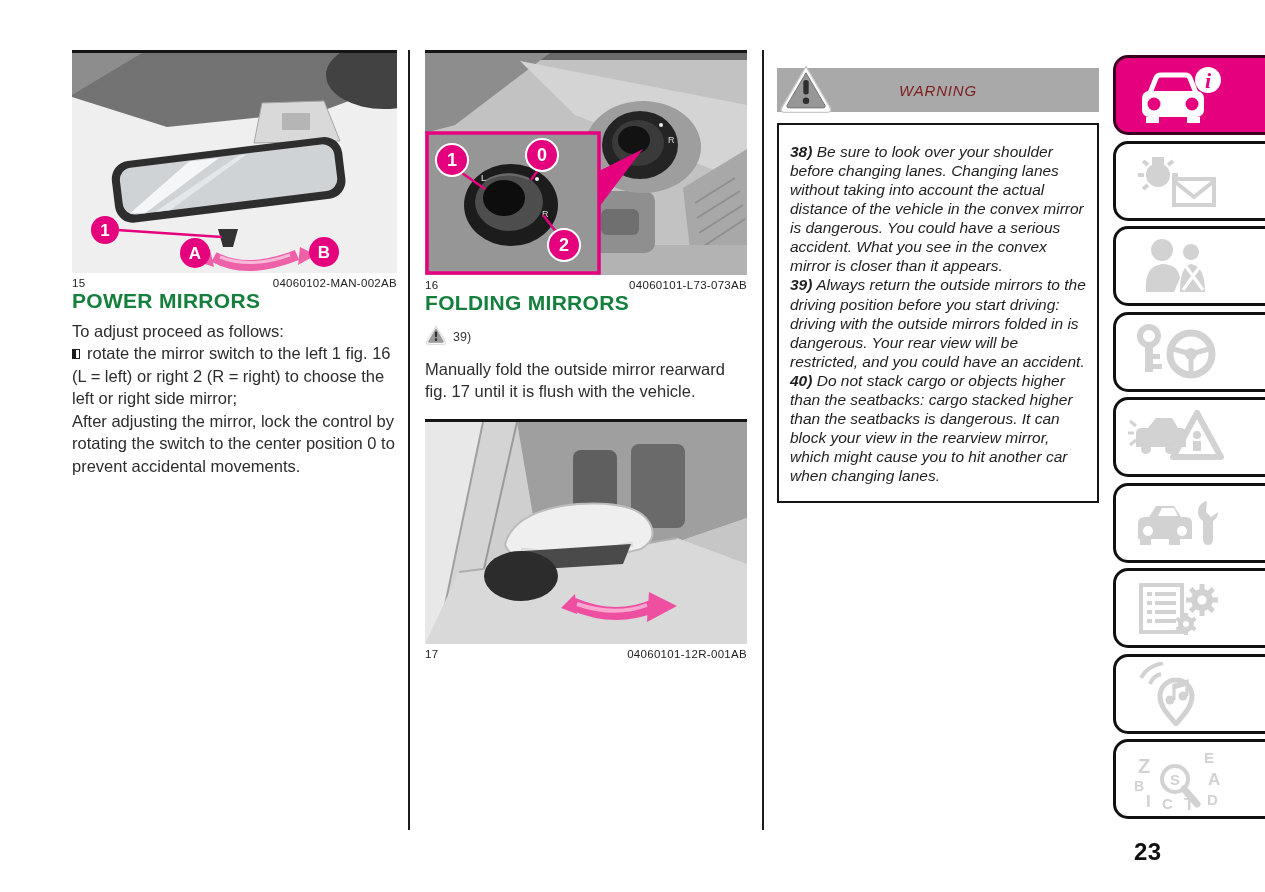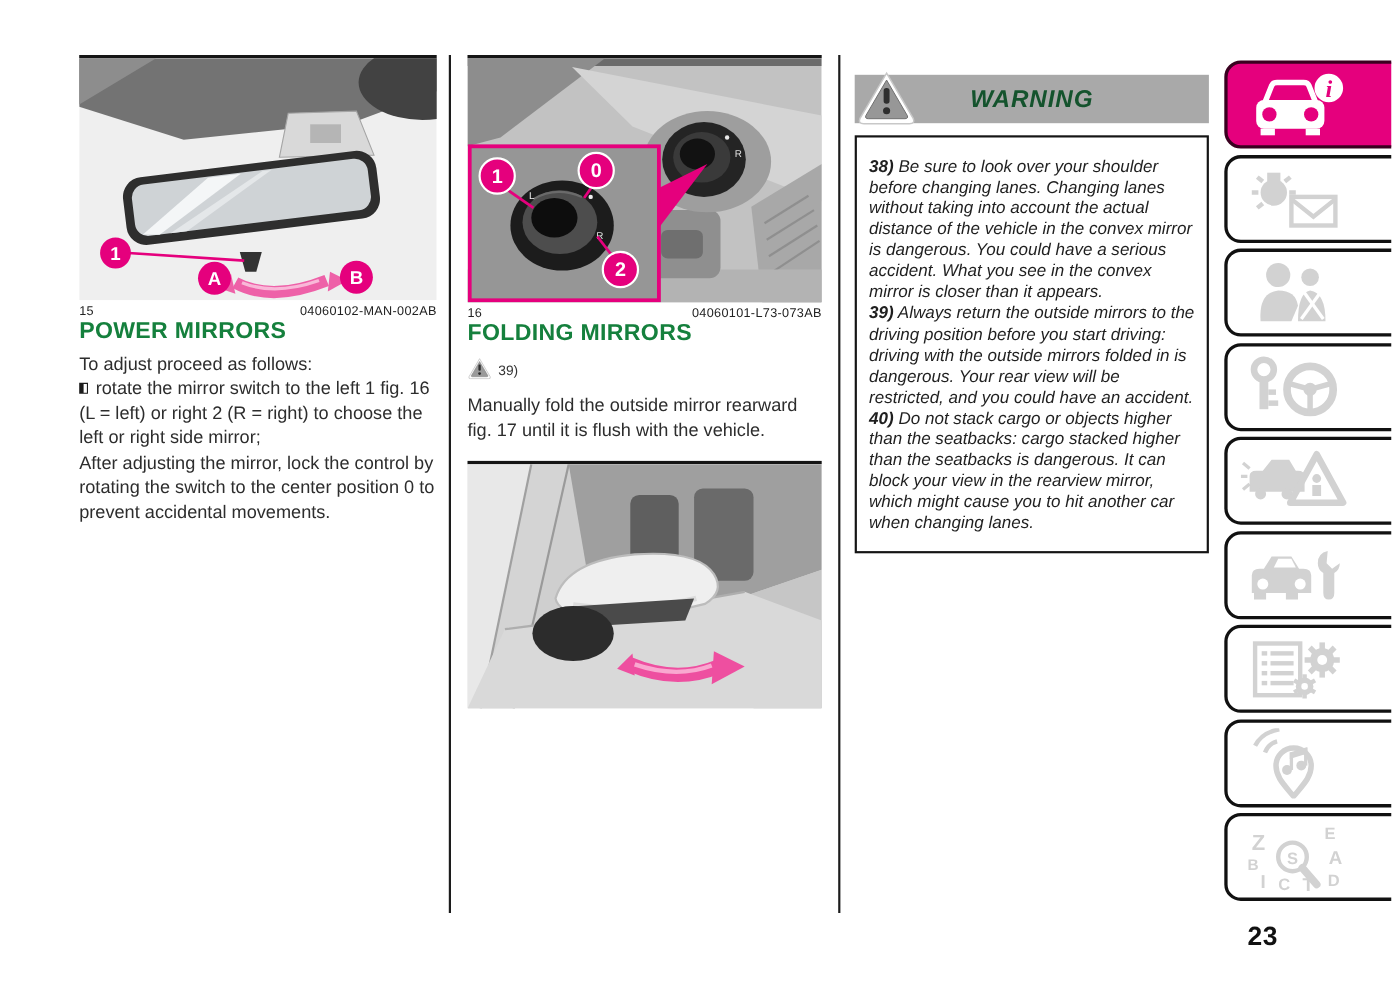--- a/index.html
+++ b/index.html
@@ -29,22 +29,22 @@
 
   .warn-ref { display:flex; align-items:center; gap:6px; margin:10px 0 13px 0; }
   .warn-ref .refnum { font-size:12.5px; color:#333; padding-top:4px; }
 
   #fig17block { margin-top:16px; }
 
   
   #warning-col { position:absolute; left:777px; top:68px; width:322px; }
   .warn-header { position:relative; height:44px; background:#a9a9a9;
                  display:flex; align-items:center; justify-content:center; }
-  .warn-header .wlabel { color:#14532d; font-weight:bold; font-style:italic;
-                         font-size:22px; letter-spacing:.8px; }
+  .warn-header .wlabel { color:#7f1d1d; font-weight:normal; font-style:italic;
+                         font-size:15px; letter-spacing:.8px; }
   .tri-big { position:absolute; left:2px; top:-7px; }
   .warn-box { margin-top:11px; border:2.5px solid #151515; padding:17px 11px 16px 11px; }
   .warn-box p { font-style:italic; font-size:15.5px; line-height:1.23; color:#1f1f1f; margin:0; }
   .wnum { font-weight:bold; }
 
   
   #sidebar { position:absolute; left:1113px; top:55px; display:flex;
              flex-direction:column; gap:5.5px; }
   .sbtn { width:170px; height:80px; background:#fff; border:3px solid #111;
           border-radius:15px; display:flex; align-items:center; padding-left:12px;
@@ -190,20 +190,24 @@
           <path d="M80 122 Q90 88 152 82 Q210 78 224 100 Q234 116 216 127 Q152 143 110 140 Q82 134 80 122 Z" fill="#efefef" stroke="#bcbcbc" stroke-width="2"></path>
           <path d="M96 128 Q150 136 208 122" fill="none" stroke="#dcdcdc" stroke-width="5"></path>
           <polygon points="84,130 206,122 198,142 100,148" fill="#4a4a4a"></polygon>
           <ellipse cx="96" cy="154" rx="37" ry="25" fill="#2c2c2c"></ellipse>
           <path d="M148 182 Q190 200 228 184" fill="none" stroke="#ee4fa0" stroke-width="13"></path>
           <path d="M152 182 Q190 195 222 183" fill="none" stroke="#f9a8d0" stroke-width="4"></path>
           <polygon points="224,170 252,184 222,200" fill="#ee4fa0"></polygon>
           <polygon points="150,172 136,186 152,192" fill="#ee4fa0"></polygon>
         </svg>
       </div>
+      <div class="figcaption">
+        <span>17</span>
+        <span>04060101-12R-001AB</span>
+      </div>
     </div>
   </div>
 
   <div id="warning-col">
     <div class="warn-header">
       <svg class="tri-big" viewBox="0 0 60 56" width="54" height="56">
         <path d="M30 3 L57 49 Q59 54 53 54 H7 Q1 54 3 49 Z" fill="#fff" stroke="#c8c8c8" stroke-width="1.5"></path>
         <path d="M30 10 L51 46 Q52 49 48.5 49 H11.5 Q8 49 9 46 Z" fill="#979797" stroke="#6f6f6f" stroke-width="1"></path>
         <rect x="27" y="18" width="6" height="16" rx="2.8" fill="#2e2e2e"></rect>
         <circle cx="30" cy="41" r="3.6" fill="#2e2e2e"></circle>

